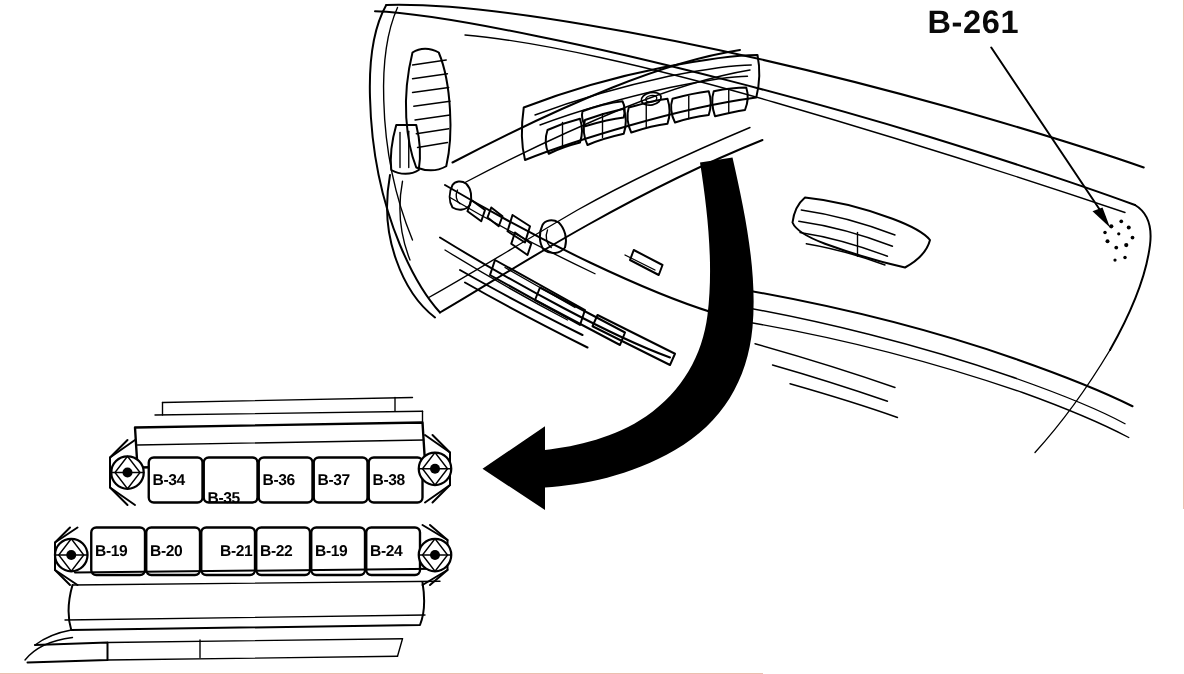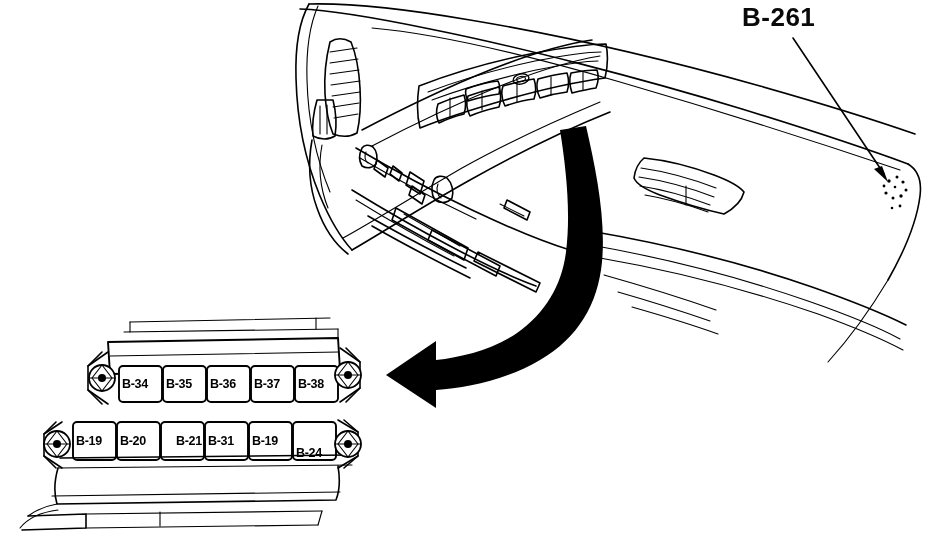--- a/index.html
+++ b/index.html
@@ -317,25 +317,25 @@
         <path class="ln-t" d="M322,511 L318,525"></path>
         <path class="ln-t" d="M160,512 L160,526"></path>
       </g>
     </g>
 
   </svg>
 
   <div id="callout-b261" class="callout-label">B-261</div>
 
   <div class="fuse-label" style="left:122px; top:377px;">B-34</div>
-  <div class="fuse-label" style="left:166px; top:377px;">B-35</div>
+  <div class="fuse-label" style="left:166px; top:391px;">B-35</div>
   <div class="fuse-label" style="left:210px; top:377px;">B-36</div>
   <div class="fuse-label" style="left:254px; top:377px;text-align:center;">B-37</div>
   <div class="fuse-label" style="left:298px; top:377px;">B-38</div>
 
   <div class="fuse-label" style="left:76px; top:434px;">B-19</div>
   <div class="fuse-label" style="left:120px; top:434px;">B-20</div>
   <div class="fuse-label" style="left:164px; top:434px;margin-left:12px;">B-21</div>
-  <div class="fuse-label" style="left:208px; top:434px;">B-31</div>
+  <div class="fuse-label" style="left:208px; top:434px;">B-22</div>
   <div class="fuse-label" style="left:252px; top:434px;">B-19</div>
-  <div class="fuse-label" style="left:296px; top:446px;text-align:right;">B-24</div>
+  <div class="fuse-label" style="left:296px; top:434px;text-align:right;">B-24</div>
 
 </div>
 
 </body></html>

